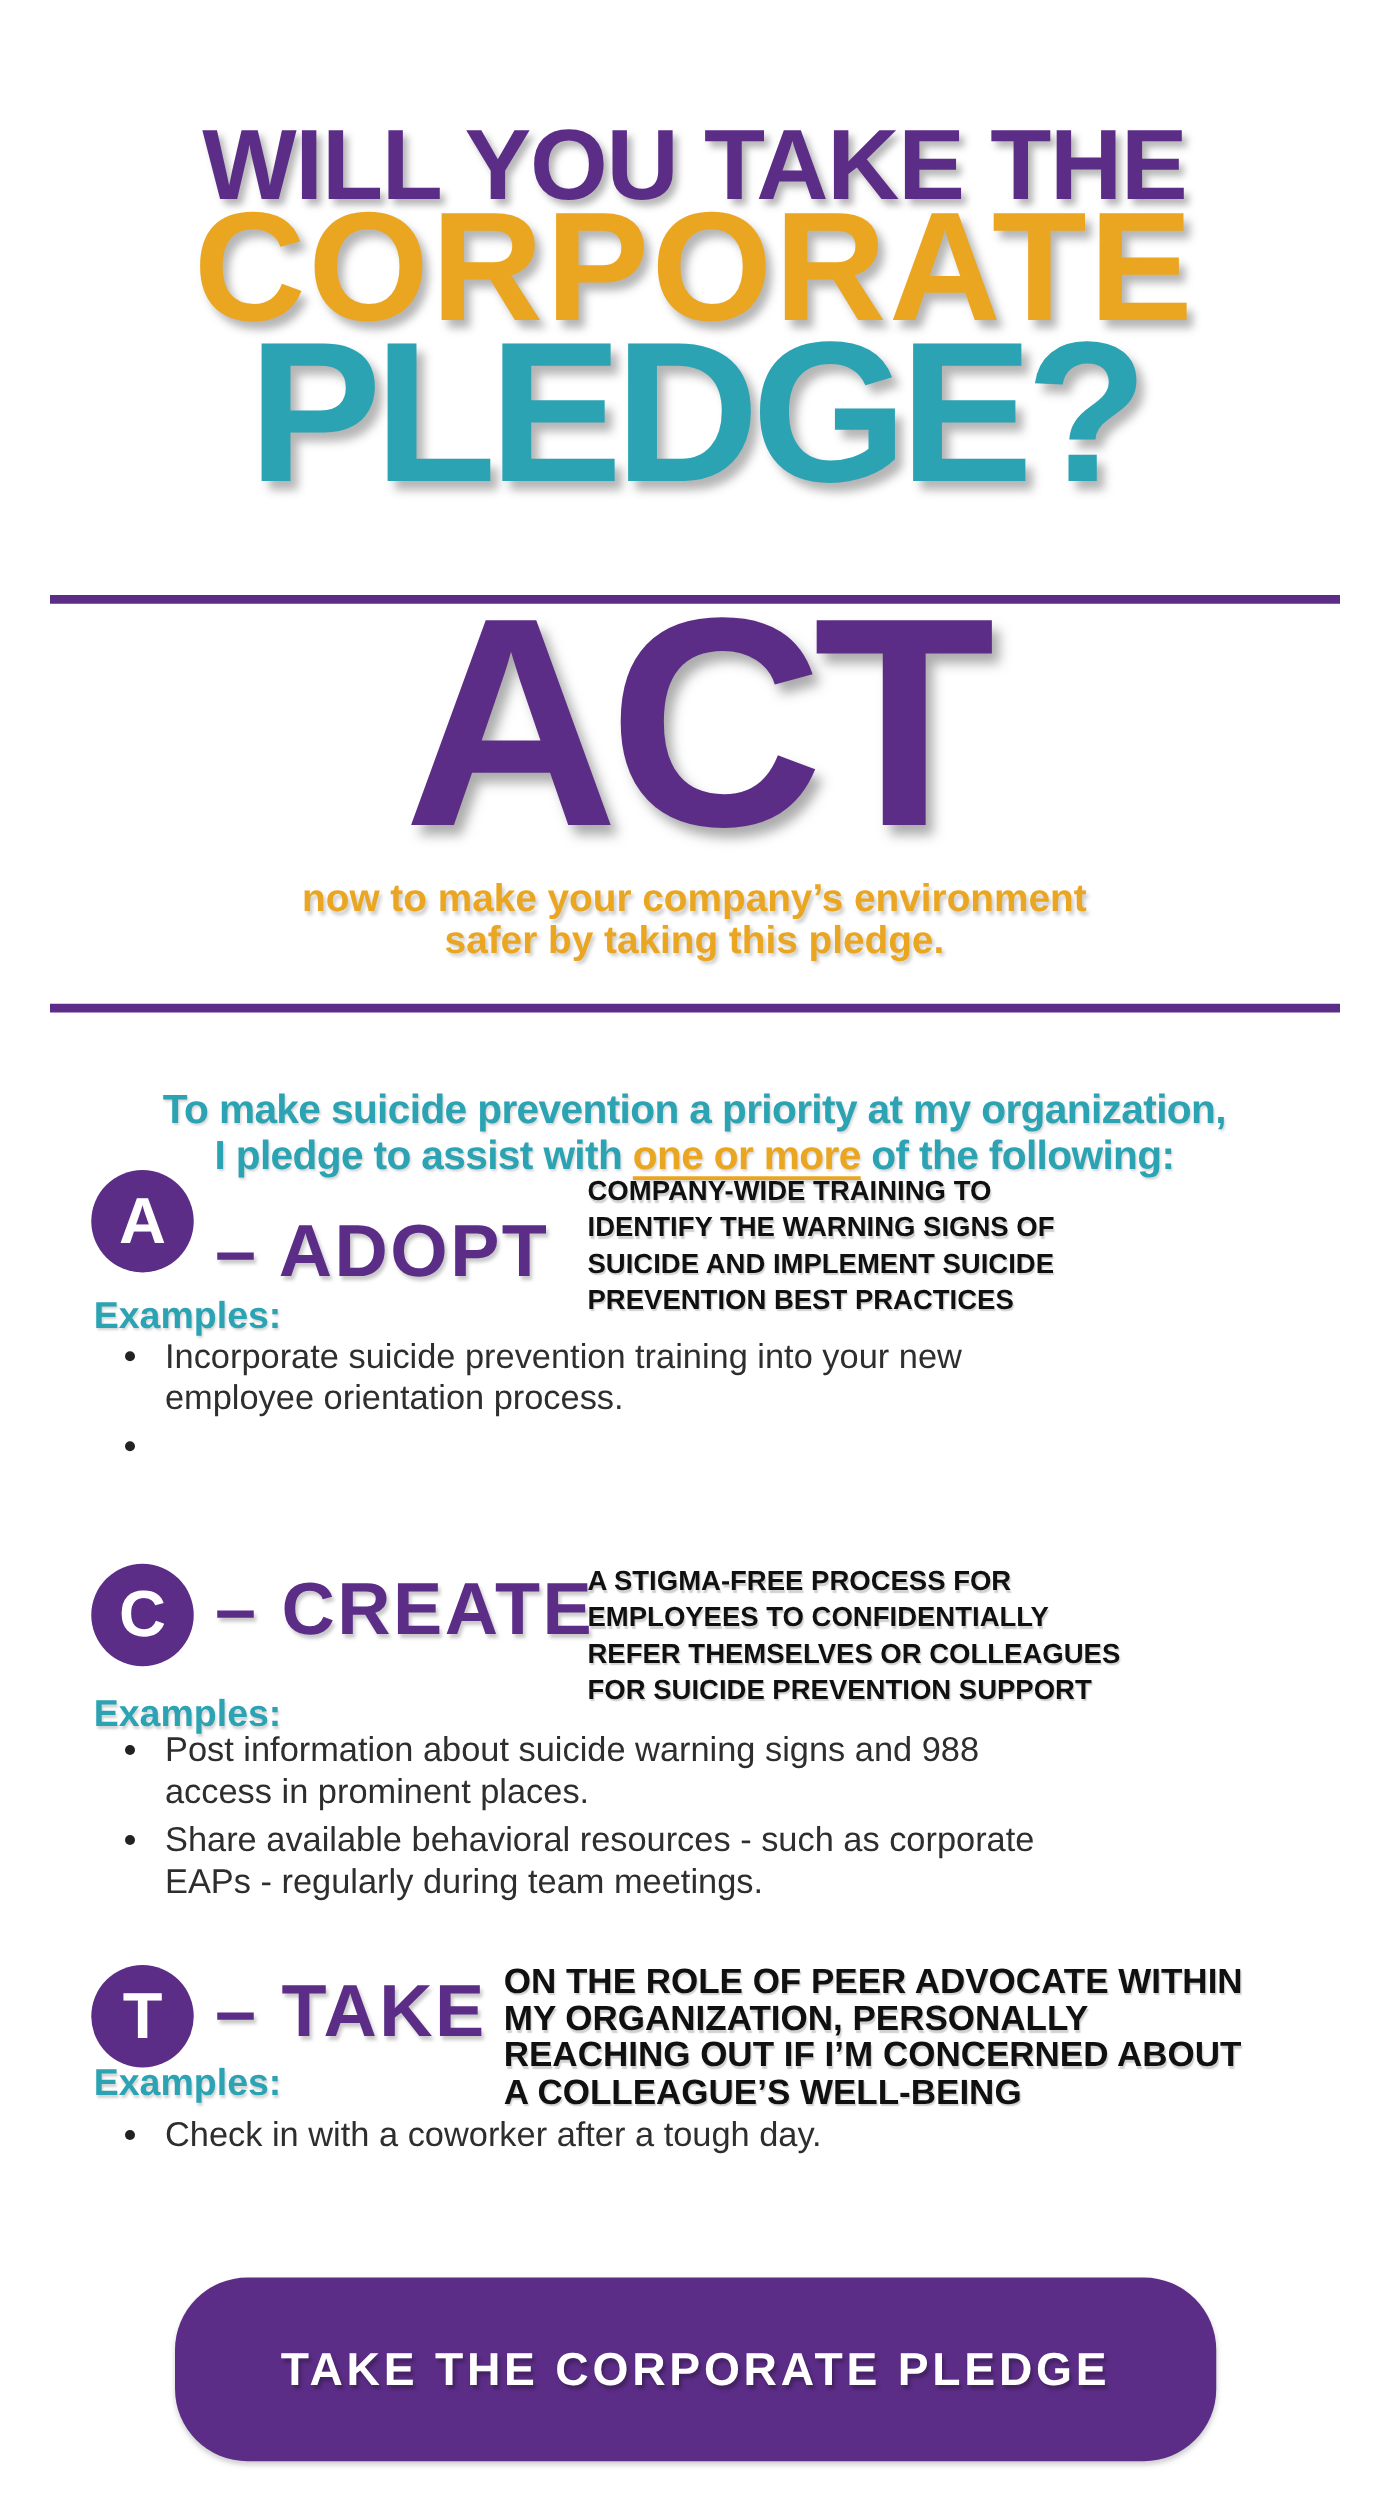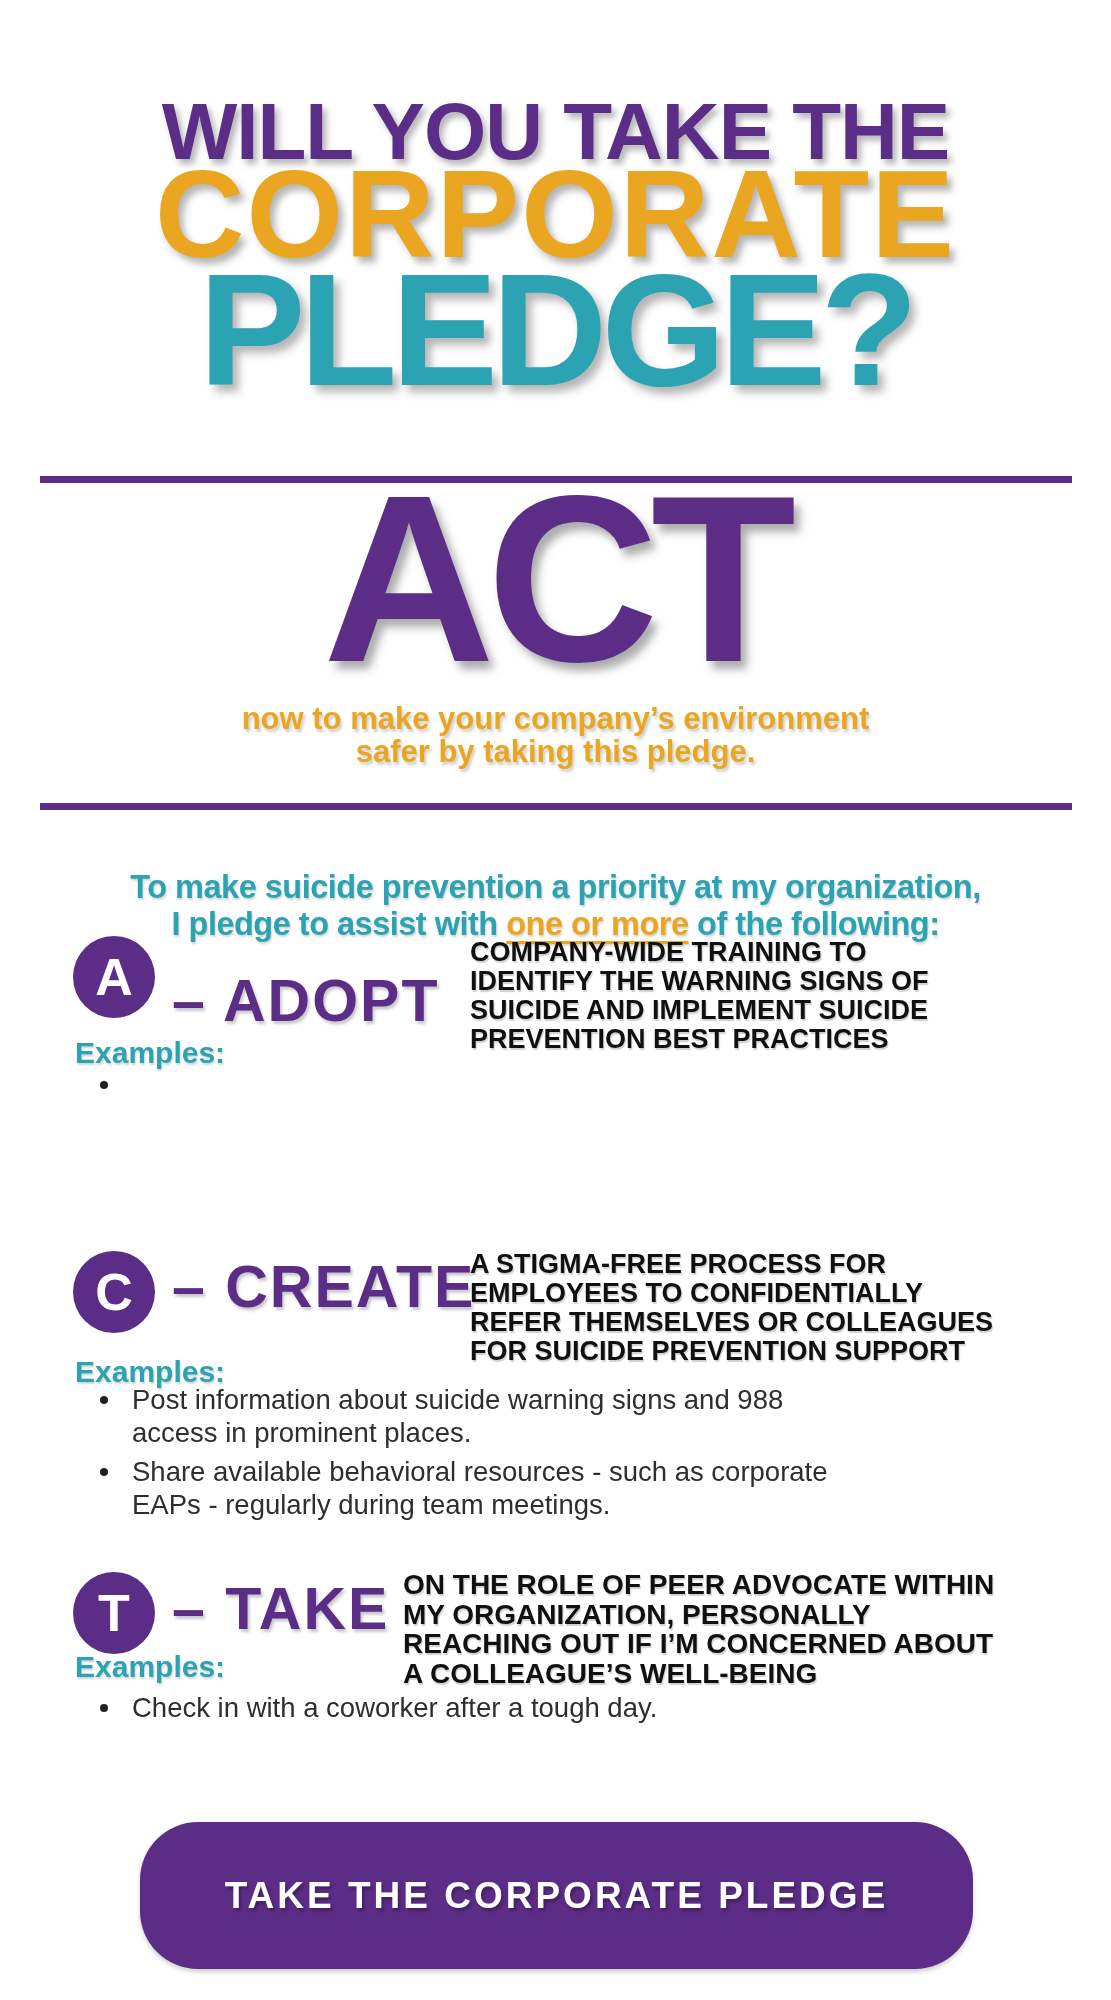--- a/index.html
+++ b/index.html
@@ -36,21 +36,21 @@
        text-shadow:1px 2px 2px rgba(130,130,130,.35);}
   .intro .hl-link{color:var(--gold);text-decoration:underline;
        text-decoration-thickness:3px;text-underline-offset:6px;cursor:pointer;}
   
   .badge{width:82px;height:82px;border-radius:50%;background:var(--purple);
        display:flex;align-items:center;justify-content:center;left:73px;}
   .badge span{color:#fff;font-size:52px;font-weight:bold;line-height:1;}
   .sec-title{left:172px;font-size:59px;font-weight:bold;letter-spacing:2px;
        line-height:1;color:var(--purple);white-space:nowrap;
        text-shadow:2px 3px 3px rgba(120,120,120,.4);}
-  .sec-desc{font-size:27px;line-height:29px;font-weight:bold;color:var(--ink);
+  .sec-desc{font-size:22px;line-height:29px;font-weight:bold;color:var(--ink);
        white-space:pre-line;text-shadow:1px 2px 1px rgba(150,150,150,.45);}
   .desc-a,.desc-c{left:470px;width:640px;}
   .desc-t{left:403px;width:700px;font-size:28px;line-height:29.5px;}
   .examples{left:75px;font-size:30px;font-weight:bold;color:var(--teal);
        line-height:1;text-shadow:1px 2px 2px rgba(130,130,130,.35);}
   .bullets{left:92px;width:952px;margin:0;padding:0;list-style:none;
        font-size:27.5px;line-height:33px;color:var(--body);}
   .bullets li{position:relative;padding-left:40px;margin-bottom:6px;white-space:pre-line;}
   .bullets .dot{position:absolute;left:8px;top:13px;width:8px;height:8px;
        border-radius:50%;background:#222;}
@@ -84,20 +84,22 @@
   <div class="abs badge" style="top:936px">
     <span>A</span>
   </div>
   <div class="abs sec-title" style="top:972px">– ADOPT</div>
   <div class="abs sec-desc desc-a" style="top:938px">COMPANY-WIDE TRAINING TO
 IDENTIFY THE WARNING SIGNS OF
 SUICIDE AND IMPLEMENT SUICIDE
 PREVENTION BEST PRACTICES</div>
   <div class="abs examples" style="top:1038px">Examples:</div>
   <ul class="abs bullets" style="top:1068px">
+    <li><span class="dot"></span><span>Incorporate suicide prevention training into your new
+employee orientation process.</span></li>
     <li><span class="dot"></span></li>
   </ul>
 </div>
 
 <div>
   <div class="abs badge" style="top:1251px">
     <span>C</span>
   </div>
   <div class="abs sec-title" style="top:1258px">– CREATE</div>
   <div class="abs sec-desc desc-c" style="top:1250px">A STIGMA-FREE PROCESS FOR

